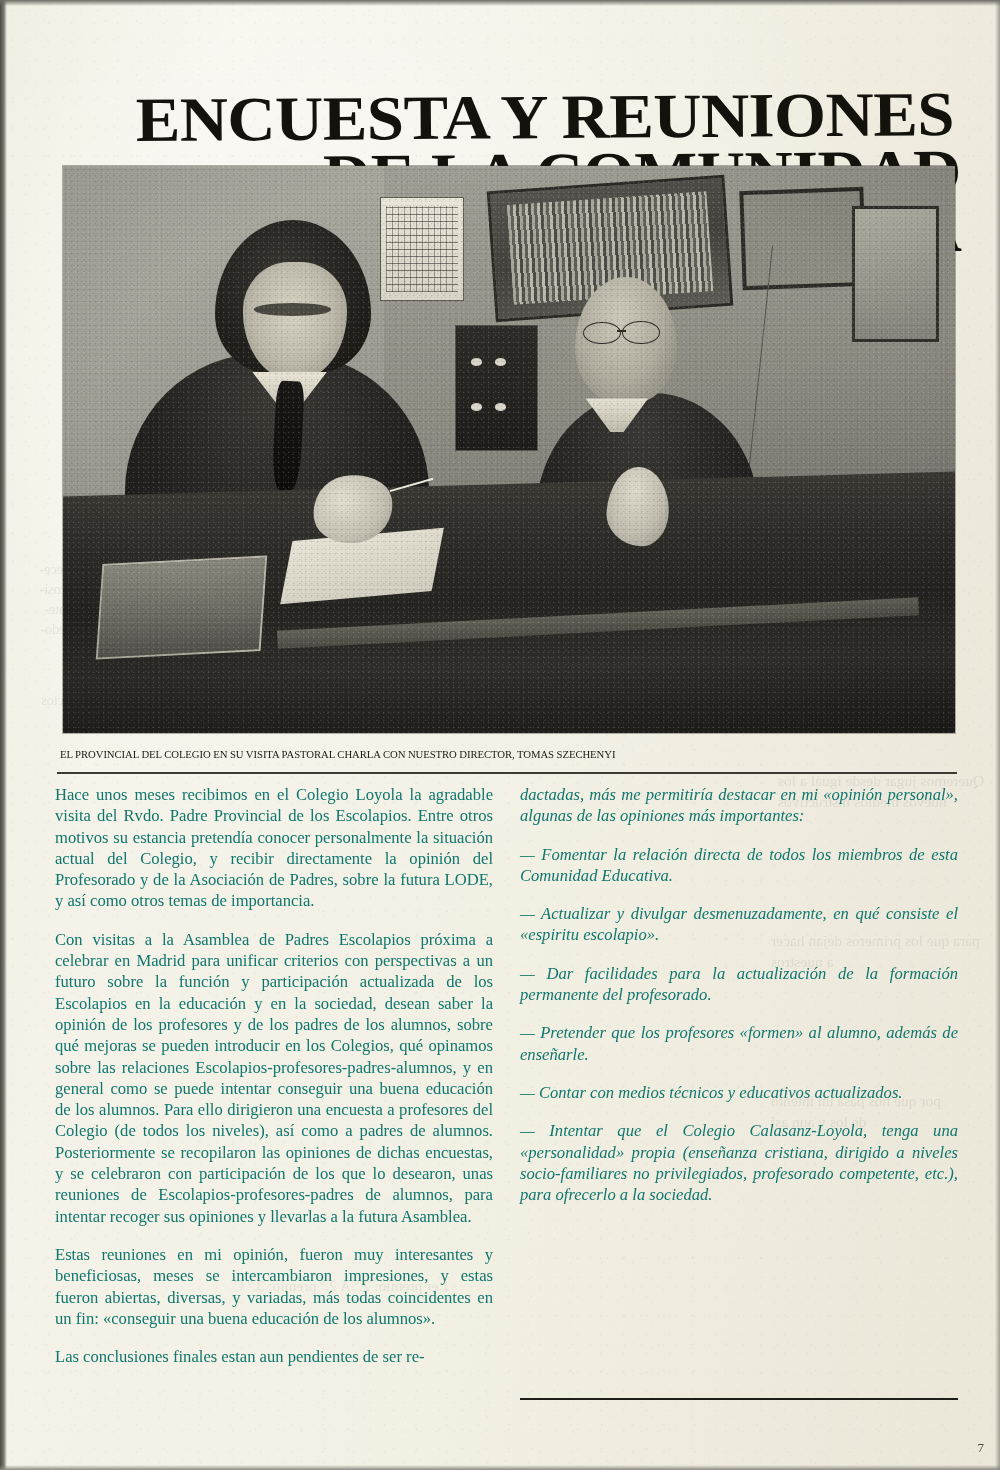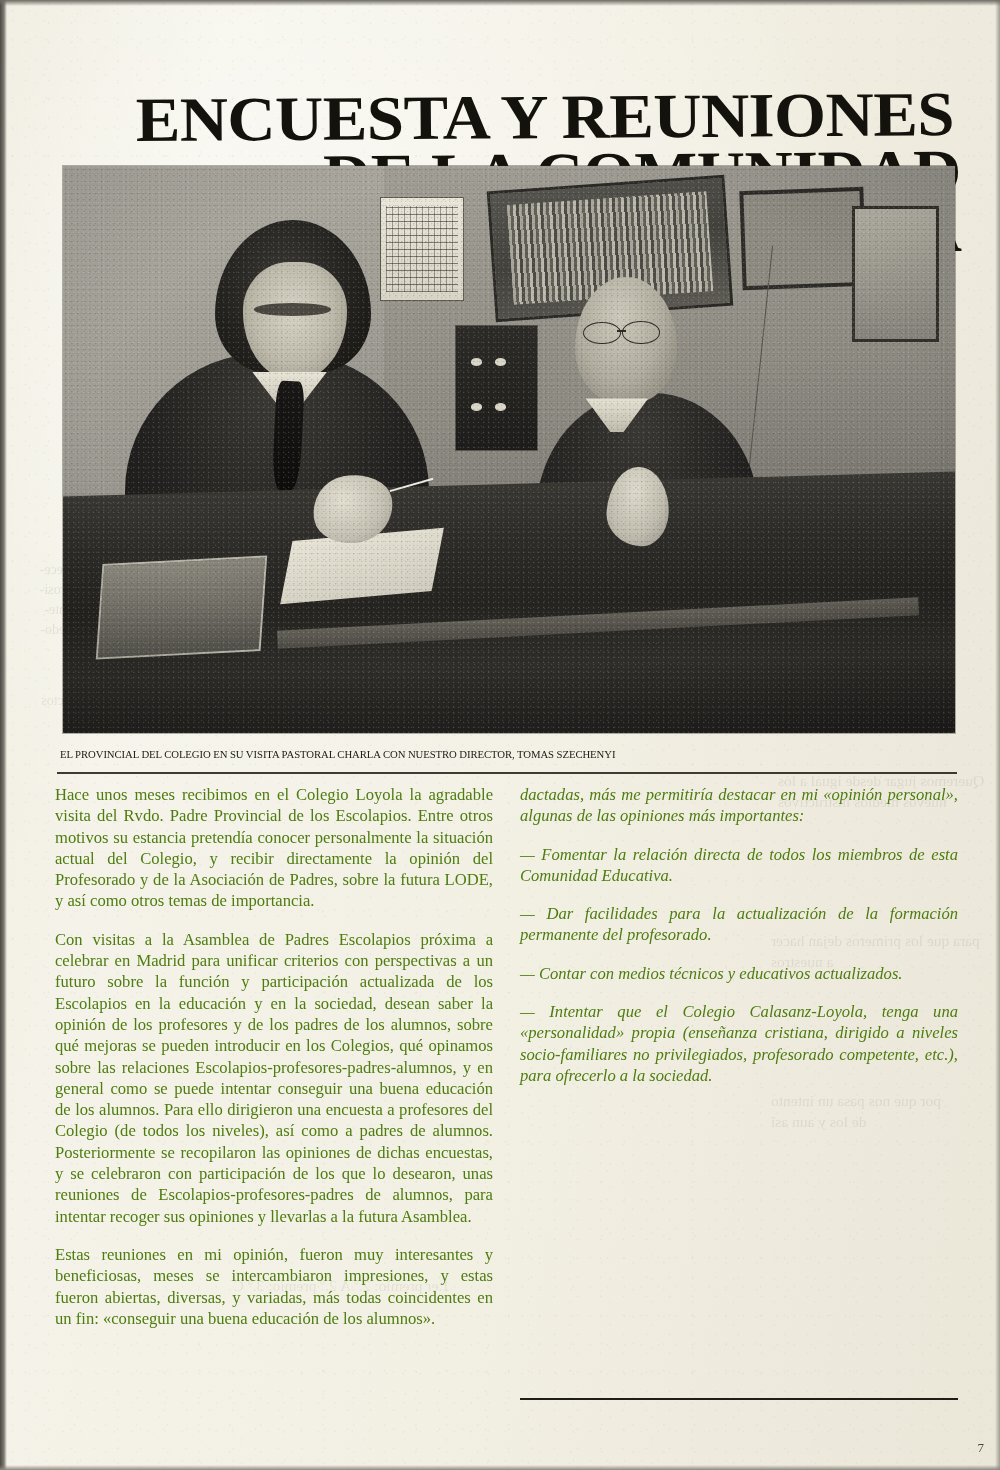--- a/index.html
+++ b/index.html
@@ -317,21 +317,21 @@
   }
   .col-left  { left: 0; }
   .col-right { left: 465px; font-style: italic; }
   .col p {
     margin: 0 0 17px 0;
     font-family: "Liberation Serif", "DejaVu Serif", serif;
     font-size: 16.6px;
     line-height: 21.3px;
     text-align: justify;
     text-justify: inter-word;
-    color: #4d7c0f;
+    color: #0f766e;
     hyphens: manual;
   }
   .col p.bullet { text-indent: 0; }
 
   
   .sig-rule {
     position: absolute;
     left: 520px; top: 1398px;
     width: 438px; height: 2px;
     background: #1f1d17;
@@ -429,25 +429,28 @@
 
   <figcaption class="caption">EL PROVINCIAL DEL COLEGIO EN SU VISITA PASTORAL CHARLA CON NUESTRO DIRECTOR, TOMAS SZECHENYI</figcaption>
 
   <div class="top-rule"></div>
 
   <div class="cols">
     <div class="col col-left">
       <p>Hace unos meses recibimos en el Colegio Loyola la agradable visita del Rvdo. Padre Provincial de los Escolapios. Entre otros motivos su estancia pretendía conocer personalmente la situación actual del Colegio, y recibir directamente la opinión del Profesorado y de la Asociación de Padres, sobre la futura LODE, y así como otros temas de importancia.</p>
       <p>Con visitas a la Asamblea de Padres Escolapios próxima a celebrar en Madrid para unificar criterios con perspectivas a un futuro sobre la función y participación actualizada de los Escolapios en la educación y en la sociedad, desean saber la opinión de los profesores y de los padres de los alumnos, sobre qué mejoras se pueden introducir en los Colegios, qué opinamos sobre las relaciones Escolapios-profesores-padres-alumnos, y en general como se puede intentar conseguir una buena educación de los alumnos. Para ello dirigieron una encuesta a profesores del Colegio (de todos los niveles), así como a padres de alumnos. Posteriormente se recopilaron las opiniones de dichas encuestas, y se celebraron con participación de los que lo desearon, unas reuniones de Escolapios-profesores-padres de alumnos, para intentar recoger sus opiniones y llevarlas a la futura Asamblea.</p>
       <p>Estas reuniones en mi opinión, fueron muy interesantes y beneficiosas, meses se intercambiaron impresiones, y estas fueron abiertas, diversas, y variadas, más todas coincidentes en un fin: «conseguir una buena educación de los alumnos».</p>
+      <p>Las conclusiones finales estan aun pendientes de ser re-</p>
     </div>
     <div class="col col-right">
       <p>dactadas, más me permitiría destacar en mi «opinión personal», algunas de las opiniones más importantes:</p>
       <p class="bullet">— Fomentar la relación directa de todos los miembros de esta Comunidad Educativa.</p>
+      <p class="bullet">— Actualizar y divulgar desmenuzadamente, en qué consiste el «espiritu escolapio».</p>
       <p class="bullet">— Dar facilidades para la actualización de la formación permanente del profesorado.</p>
+      <p class="bullet">— Pretender que los profesores «formen» al alumno, además de enseñarle.</p>
       <p class="bullet">— Contar con medios técnicos y educativos actualizados.</p>
       <p class="bullet">— Intentar que el Colegio Calasanz-Loyola, tenga una «personalidad» propia (enseñanza cristiana, dirigido a niveles socio-familiares no privilegiados, profesorado competente, etc.), para ofrecerlo a la sociedad.</p>
     </div>
   </div>
 
   <div class="sig-rule"></div>
   <div class="signature">Un padre de alumnos</div>
   <div class="folio">7</div>
 
   <div class="scan-edge-left"></div>

